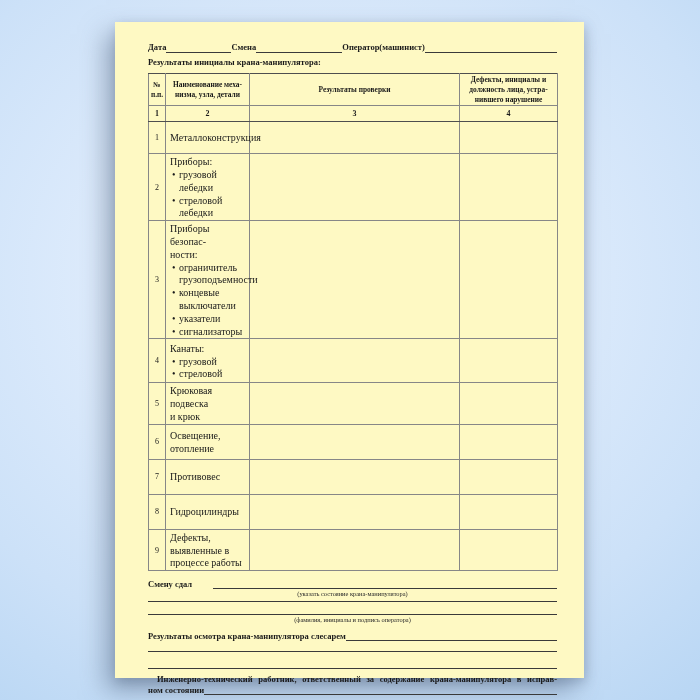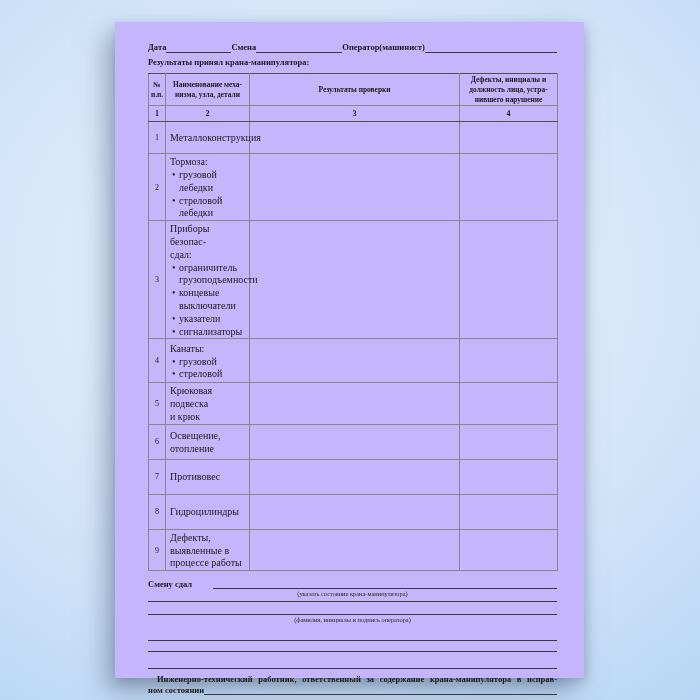--- a/index.html
+++ b/index.html
@@ -11,21 +11,21 @@
     background: radial-gradient(ellipse 95% 85% at 46% 40%,
       #edf4fe 0%, #ddebfc 35%, #cce1f8 65%, #bad7f4 88%, #b0d1f1 100%);
     font-family: "Liberation Serif", serif;
     color: #1a1a1a;
     position: relative;
   }
   .sheet {
     position: absolute;
     left: 115px; top: 22px;
     width: 469px; height: 656px;
-    background: #c4b5fd;
+    background: #fef9c3;
     box-shadow: -9px 12px 24px rgba(78, 98, 126, 0.50),
                  2px 4px 10px rgba(78, 98, 126, 0.28);
     box-sizing: border-box;
     padding: 20px 27px 0 33px;
   }
   
   .top-line {
     display: flex; align-items: flex-end;
     height: 11px; margin-bottom: 4px;
     font-weight: bold; font-size: 8.5px; line-height: 11px;
@@ -96,21 +96,21 @@
 
   <div class="top-line">
     <span>Дата</span>
     <span class="hline w65"></span>
     <span>Смена</span>
     <span class="hline w86"></span>
     <span>Оператор(машинист)</span>
     <span class="hline grow"></span>
   </div>
 
-  <div class="section-title">Результаты принял крана-манипулятора:</div>
+  <div class="section-title">Результаты инициалы крана-манипулятора:</div>
 
   <table class="insp">
     <colgroup>
         <col style="width:17px">
         <col style="width:84px">
         <col style="width:210px">
         <col style="width:98px">
       </colgroup>
     <tbody>
         <tr class="hrow" style="height:31px">
@@ -141,33 +141,33 @@
       <td class="c-name">
         <span class="tl">Металлоконструкция</span>
       </td>
       <td></td>
       <td></td>
     </tr>
 
     <tr style="height:43px">
       <td class="c-num">2</td>
       <td class="c-name">
-        <span class="tl">Тормоза:</span>
+        <span class="tl">Приборы:</span>
         <span class="tl bi">грузовой лебедки</span>
         <span class="tl bi">стреловой лебедки</span>
       </td>
       <td></td>
       <td></td>
     </tr>
 
     <tr style="height:81px">
       <td class="c-num">3</td>
       <td class="c-name">
         <span class="tl">Приборы безопас-</span>
-        <span class="tl">сдал:</span>
+        <span class="tl">ности:</span>
         <span class="tl bi">ограничитель грузоподъемности</span>
         <span class="tl bi">концевые выключатели</span>
         <span class="tl bi">указатели</span>
         <span class="tl bi">сигнализаторы</span>
       </td>
       <td></td>
       <td></td>
     </tr>
 
     <tr style="height:44px">
@@ -244,20 +244,21 @@
     <div class="frow mb3">
       <span class="fline grow"></span>
     </div>
 
     <div class="frow mb16">
       <span class="fline grow"></span>
       <span class="caption">(фамилия, инициалы и подпись оператора)</span>
     </div>
 
     <div class="frow mb1">
+      <span>Результаты осмотра крана-манипулятора слесарем</span>
       <span class="fline grow"></span>
     </div>
 
     <div class="frow mb7">
       <span class="fline grow"></span>
     </div>
 
     <div class="frow mb5">
       <span class="fline grow"></span>
     </div>

